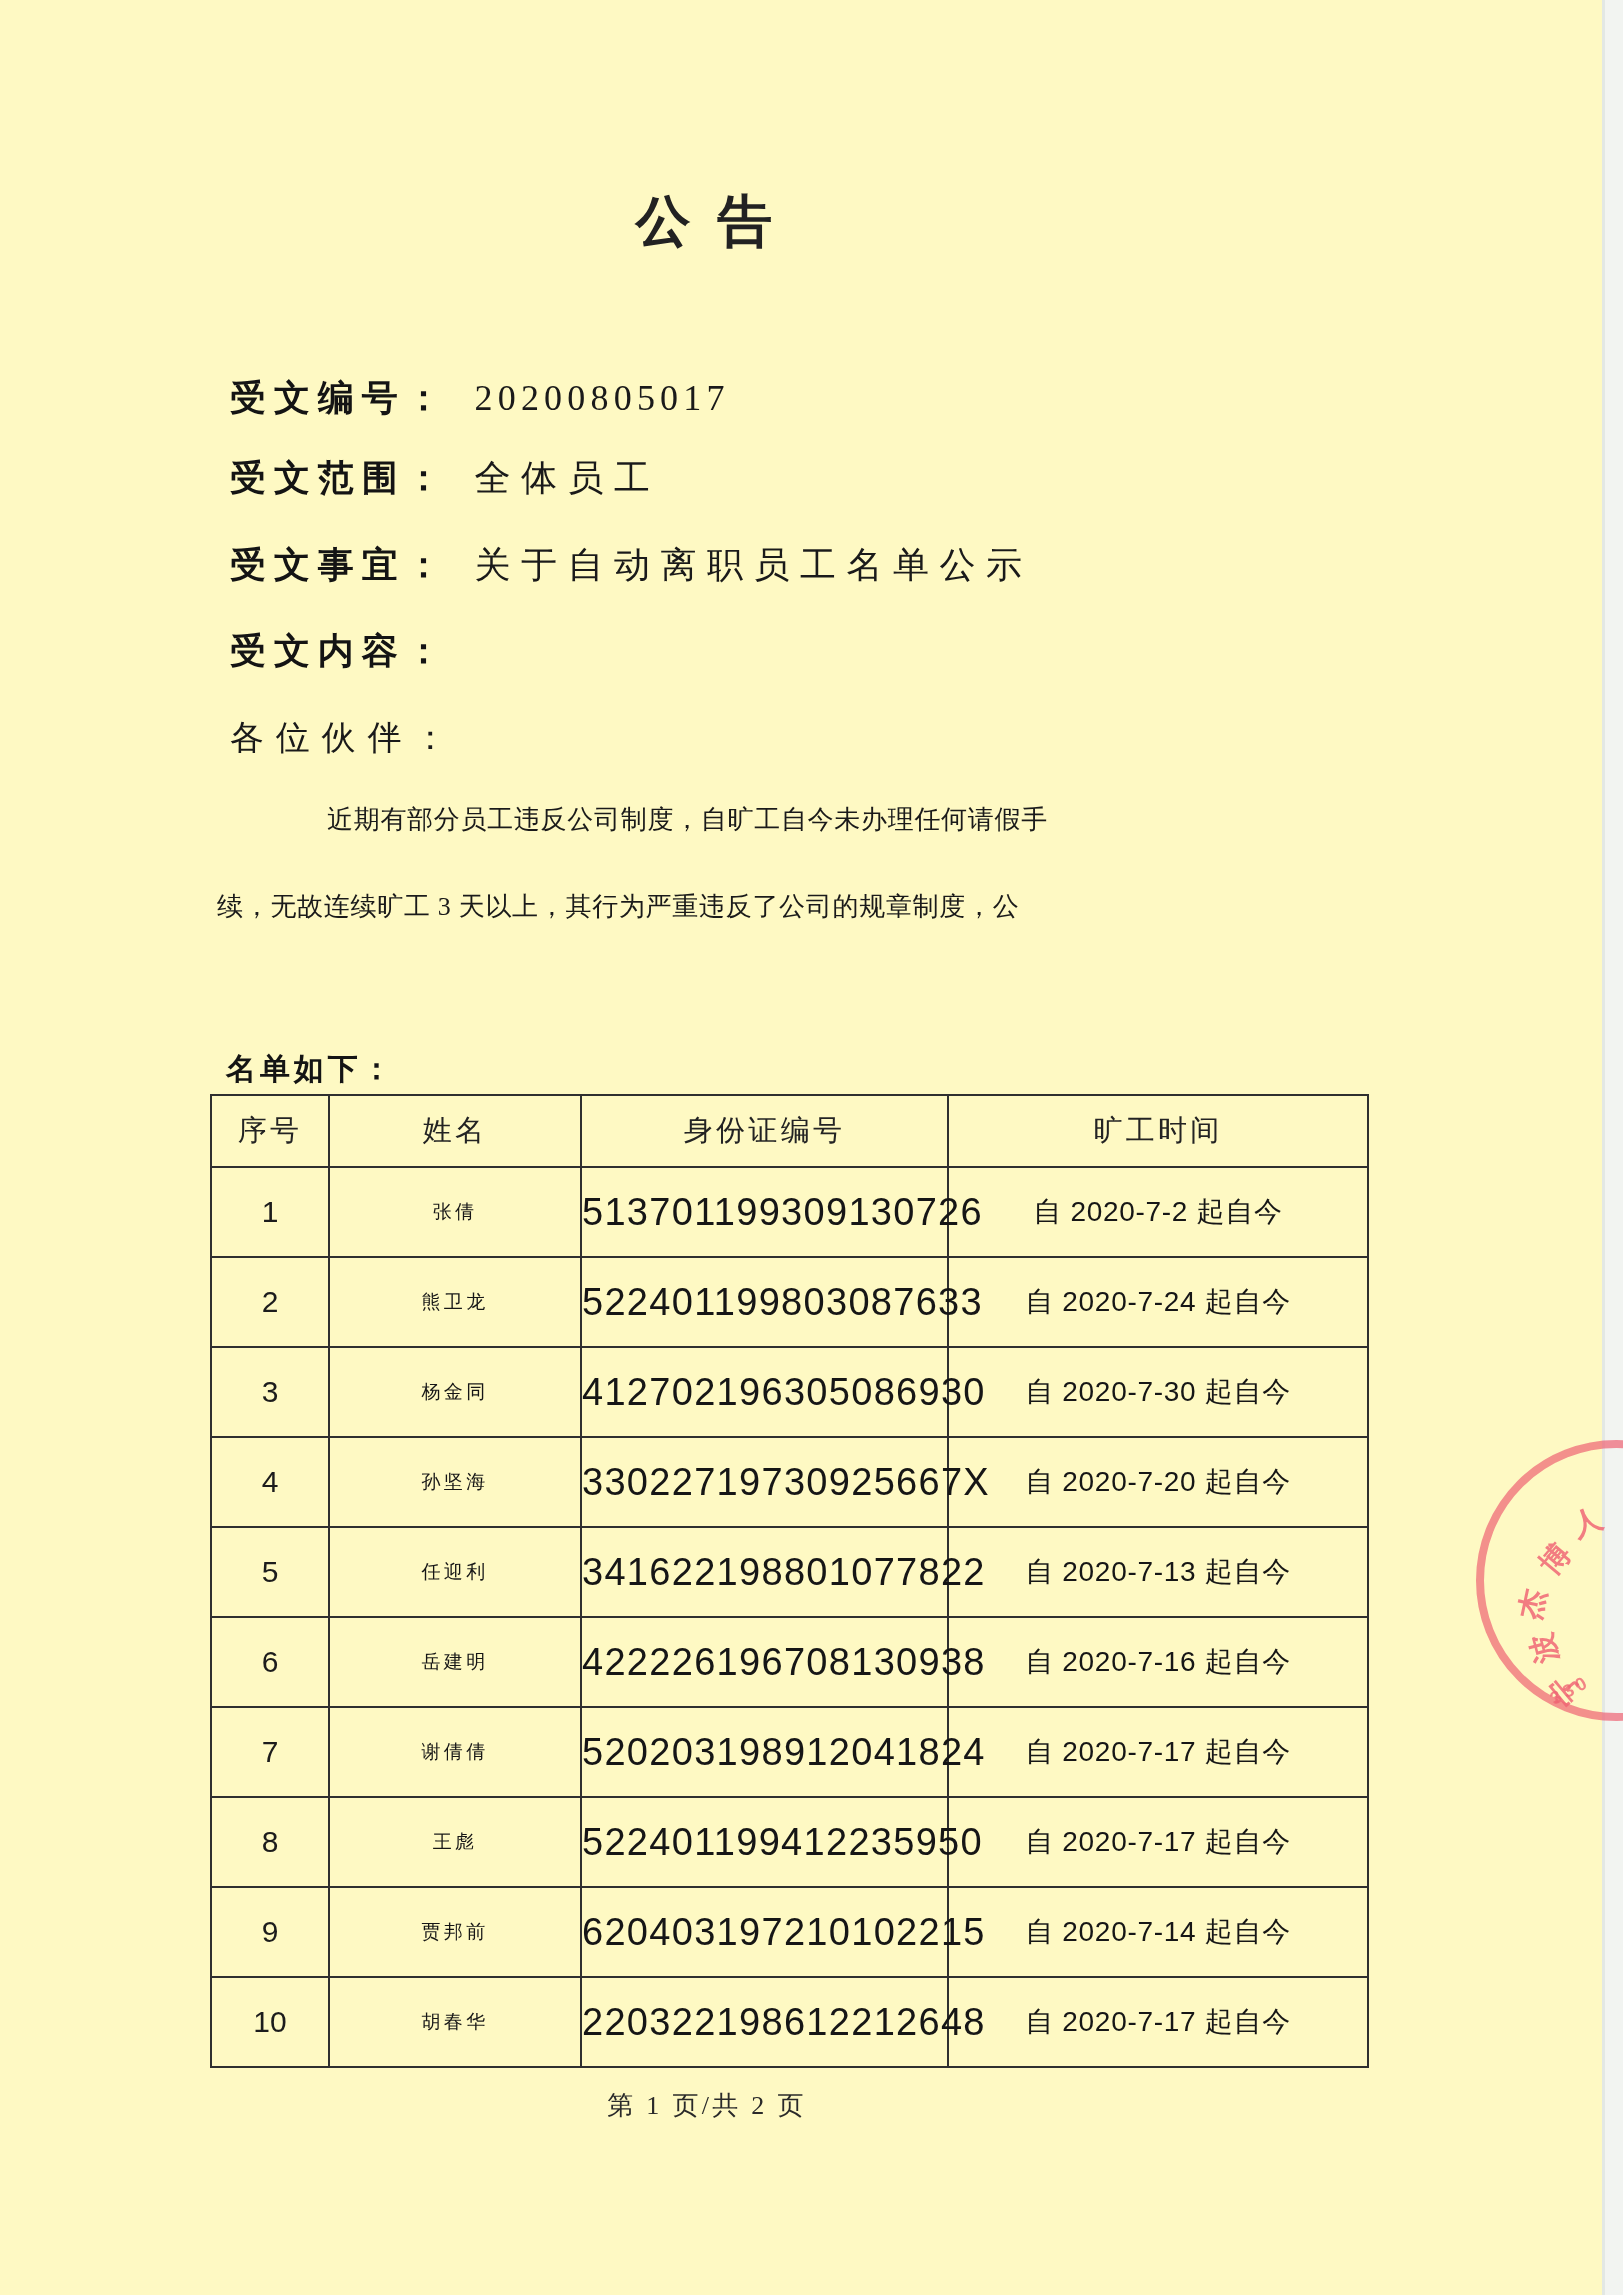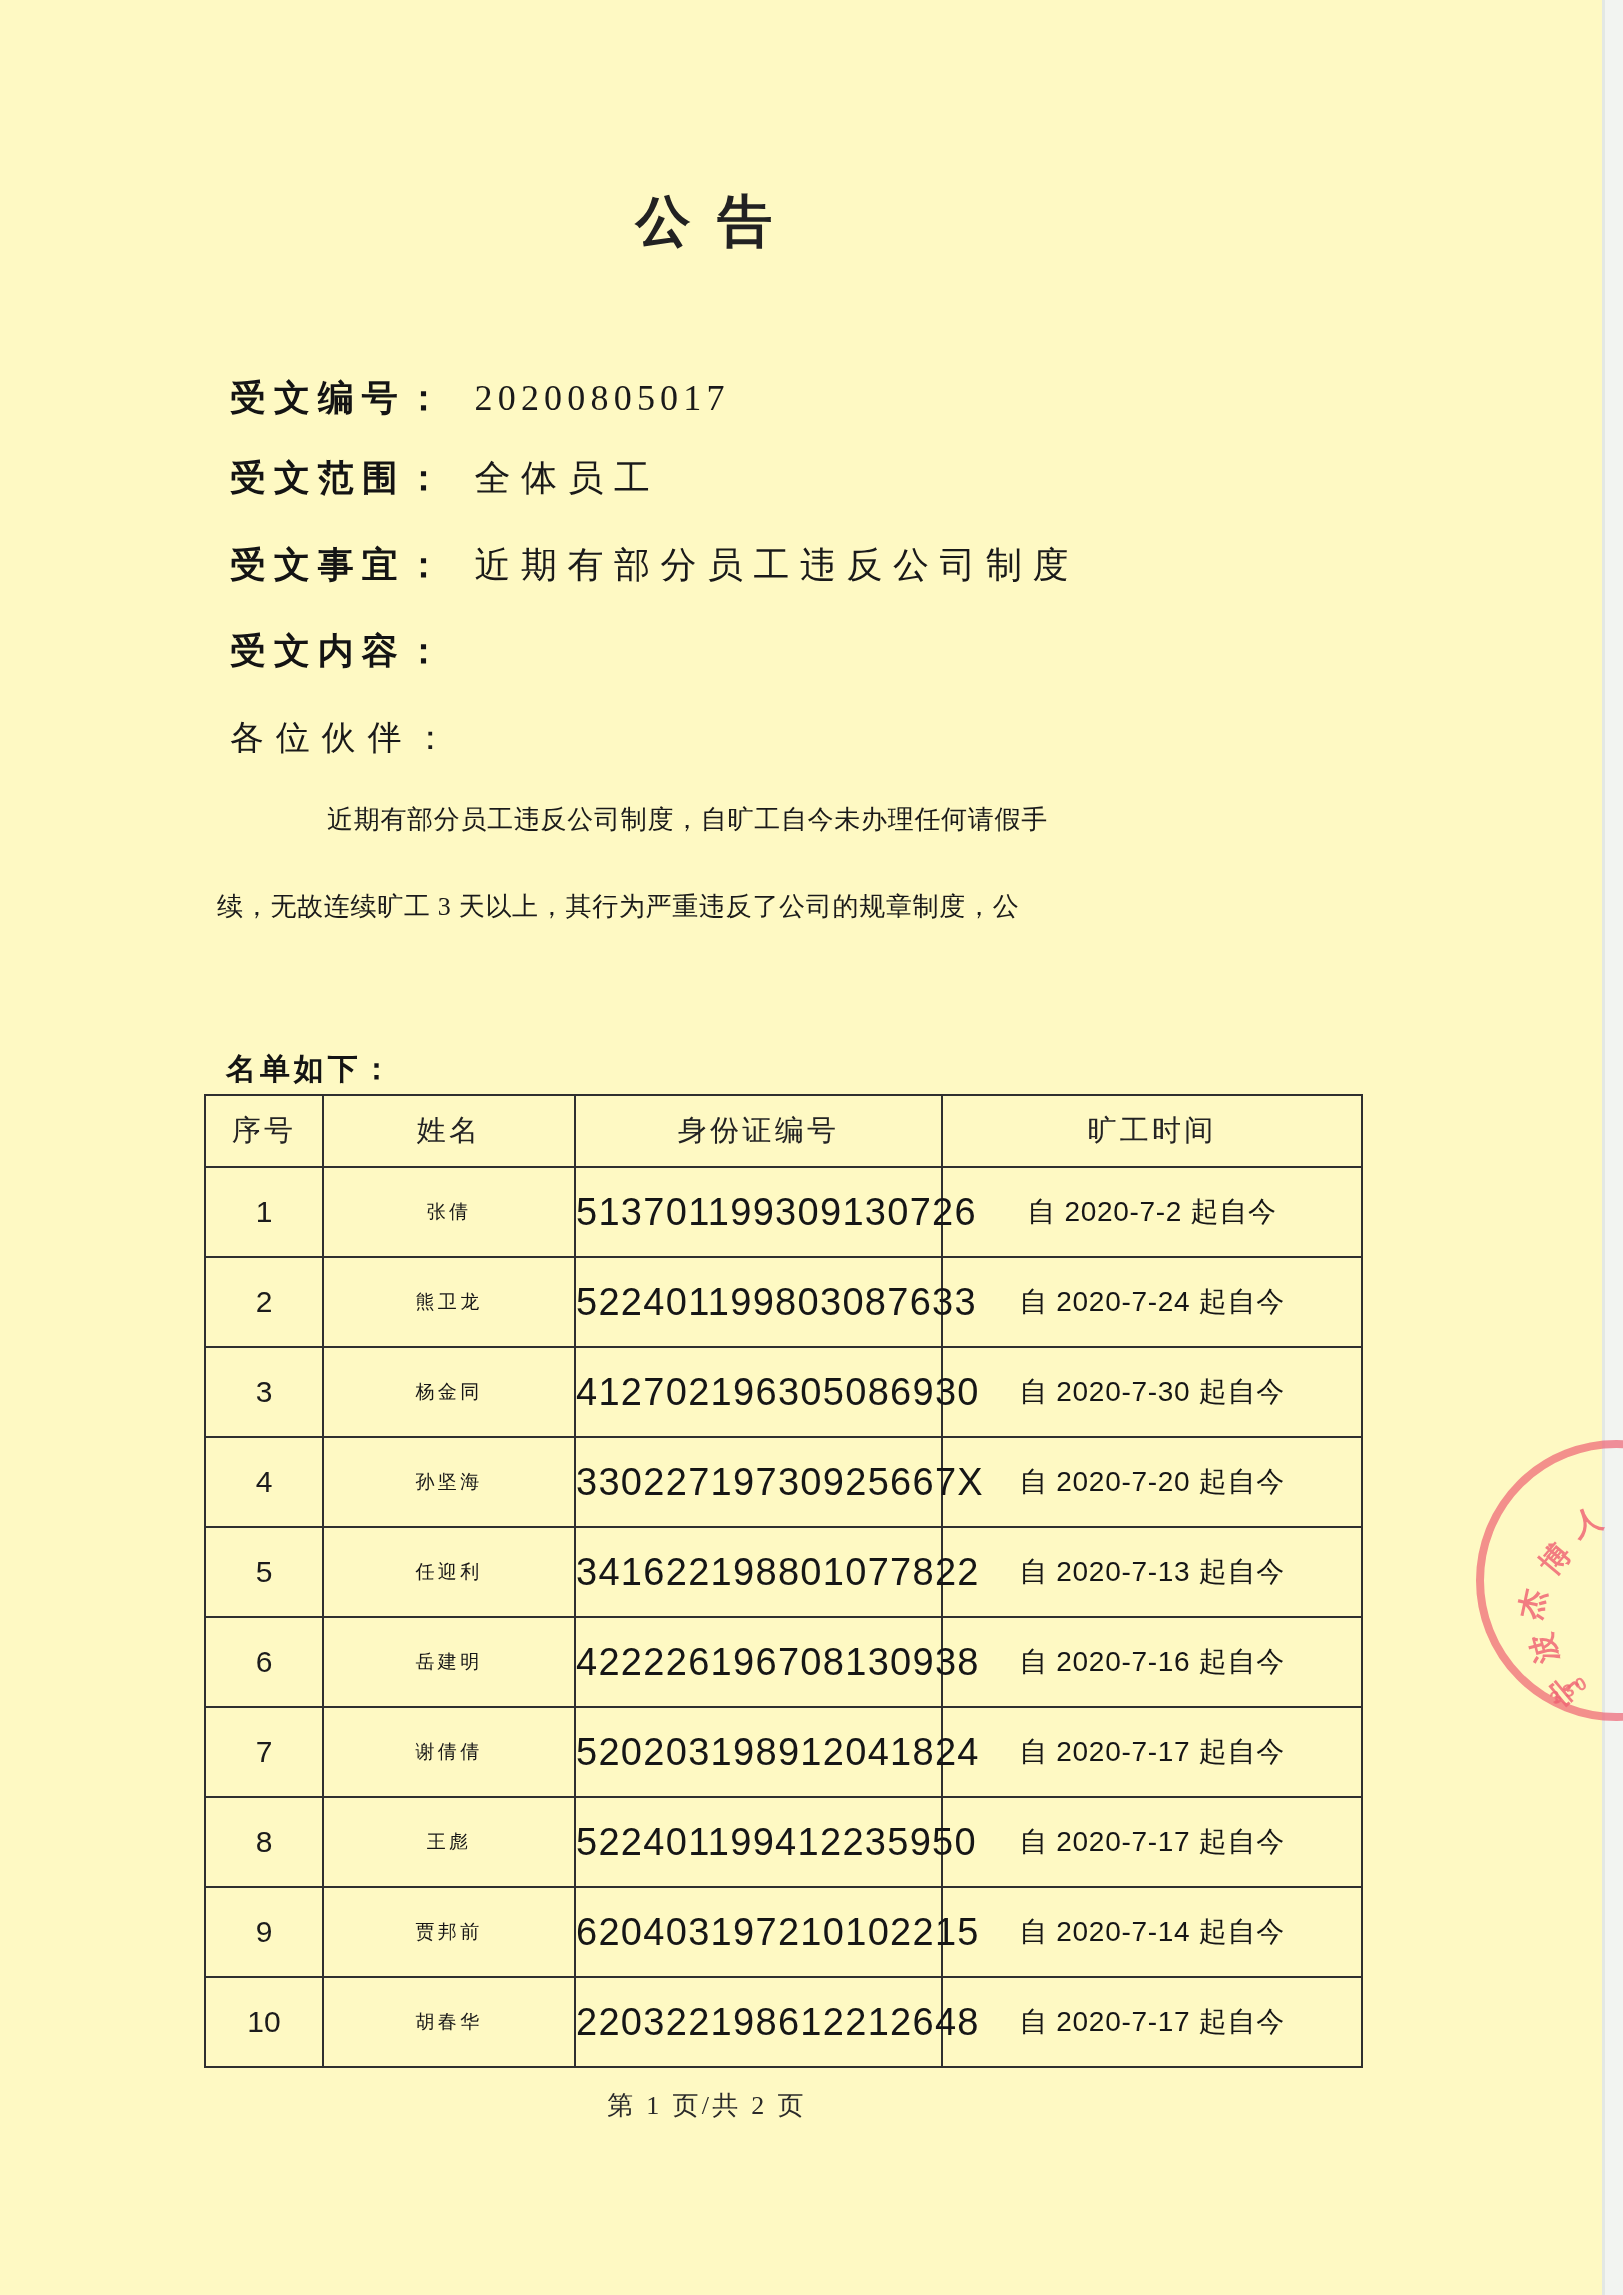--- a/index.html
+++ b/index.html
@@ -68,21 +68,21 @@
   .para-3 { top: 975px; left: 217px; }
 
   .list-intro {
     position: absolute; top: 1049px; left: 226px;
     font-size: 30px; font-weight: 700; letter-spacing: 3.9px; color: #141414;
     white-space: nowrap;
   }
 
   table.roster {
     position: absolute;
-    top: 1094px; left: 204px;
+    top: 1094px; left: 210px;
     width: 1157px;
     border-collapse: collapse;
     table-layout: fixed;
     border: 2.6px solid #2a2a2a;
   }
   table.roster td, table.roster th {
     border: 2px solid #2f2f2f;
     text-align: center;
     vertical-align: middle;
     padding: 0;
@@ -156,21 +156,21 @@
 
   <div class="field" style="top:374px">
     <span class="field-label">受文编号：</span><span class="field-value numeric">20200805017</span>
   </div>
 
   <div class="field" style="top:454px">
     <span class="field-label">受文范围：</span><span class="field-value">全体员工</span>
   </div>
 
   <div class="field" style="top:541px">
-    <span class="field-label">受文事宜：</span><span class="field-value">近期有部分员工违反公司制度</span>
+    <span class="field-label">受文事宜：</span><span class="field-value">关于自动离职员工名单公示</span>
   </div>
 
   <div class="field" style="top:627px">
     <span class="field-label">受文内容：</span><span class="field-value"></span>
   </div>
 
   <div class="salutation">各位伙伴：</div>
 
   <div class="para-line para-1">近期有部分员工违反公司制度，自旷工自今未办理任何请假手</div>
   <div class="para-line para-2">续，无故连续旷工 3 天以上，其行为严重违反了公司的规章制度，公</div>

